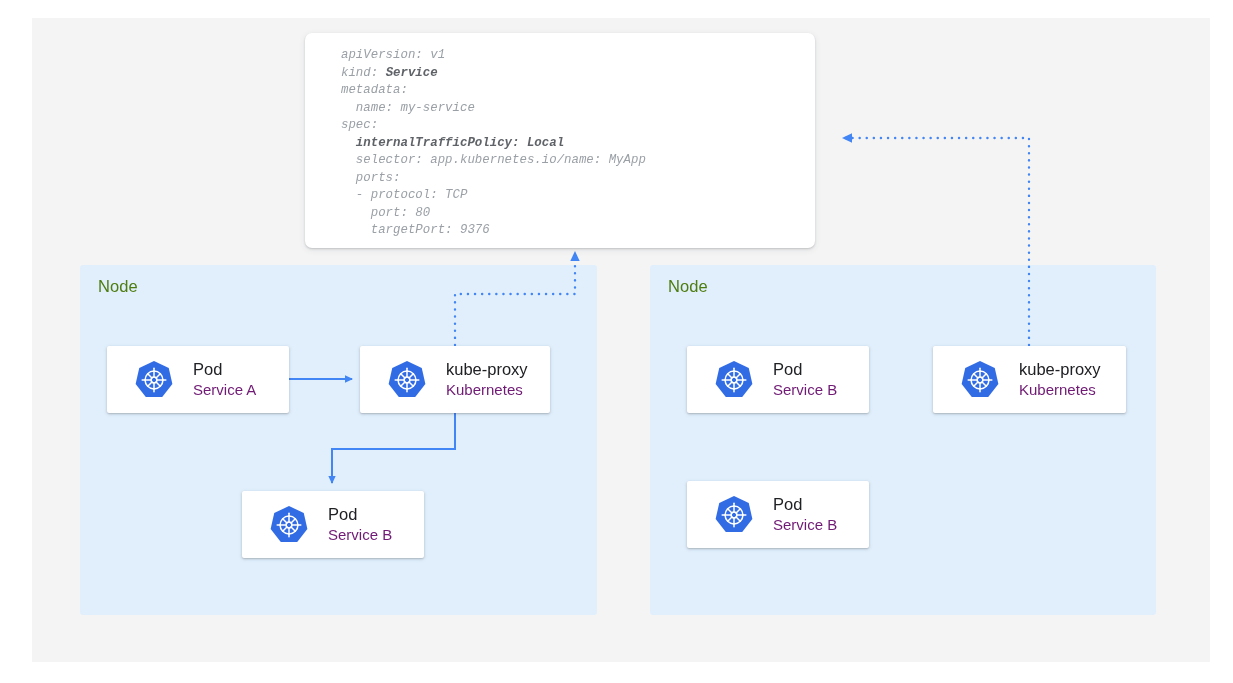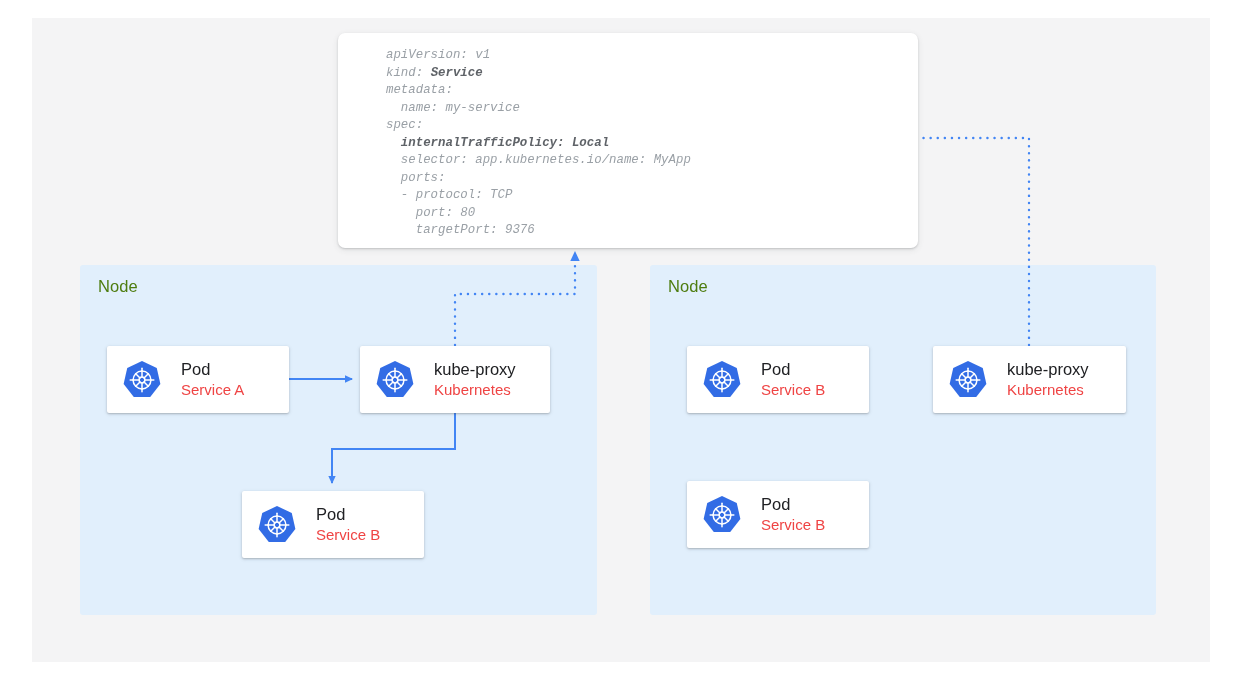--- a/index.html
+++ b/index.html
@@ -57,21 +57,21 @@
 
   
   .card {
     position: absolute;
     background: #ffffff;
     border-radius: 2px;
     box-shadow: 0 1px 2px rgba(60,64,67,.28), 0 1px 4px rgba(60,64,67,.12);
     display: flex;
     align-items: center;
     box-sizing: border-box;
-    padding-left: 14px;
+    padding-left: 26px;
   }
   .card .k8s-icon {
     width: 42px;
     height: 42px;
     flex: 0 0 42px;
     display: block;
   }
   .card .card-text {
     margin-left: 18px;
     display: flex;
@@ -79,37 +79,37 @@
     justify-content: center;
     line-height: 1.18;
   }
   .card .card-title {
     font-size: 16.5px;
     color: #202124;
     white-space: nowrap;
   }
   .card .card-sub {
     font-size: 15px;
-    color: #ef4444;
+    color: #701a75;
     white-space: nowrap;
     margin-top: 2px;
   }
 
   
   #yaml-card {
     position: absolute;
-    left: 338px;
+    left: 305px;
     top: 33px;
-    width: 580px;
+    width: 510px;
     height: 215px;
     background: #ffffff;
     border-radius: 7px;
     box-shadow: 0 1px 2px rgba(60,64,67,.22), 0 2px 6px rgba(60,64,67,.10);
     box-sizing: border-box;
-    padding: 14px 0 0 48px;
+    padding: 14px 0 0 36px;
   }
   #yaml-card pre {
     margin: 0;
     font-family: "Liberation Mono", "DejaVu Sans Mono", monospace;
     font-style: italic;
     font-size: 12.4px;
     line-height: 17.5px;
     color: #9aa0a6;
     white-space: pre;
   }

